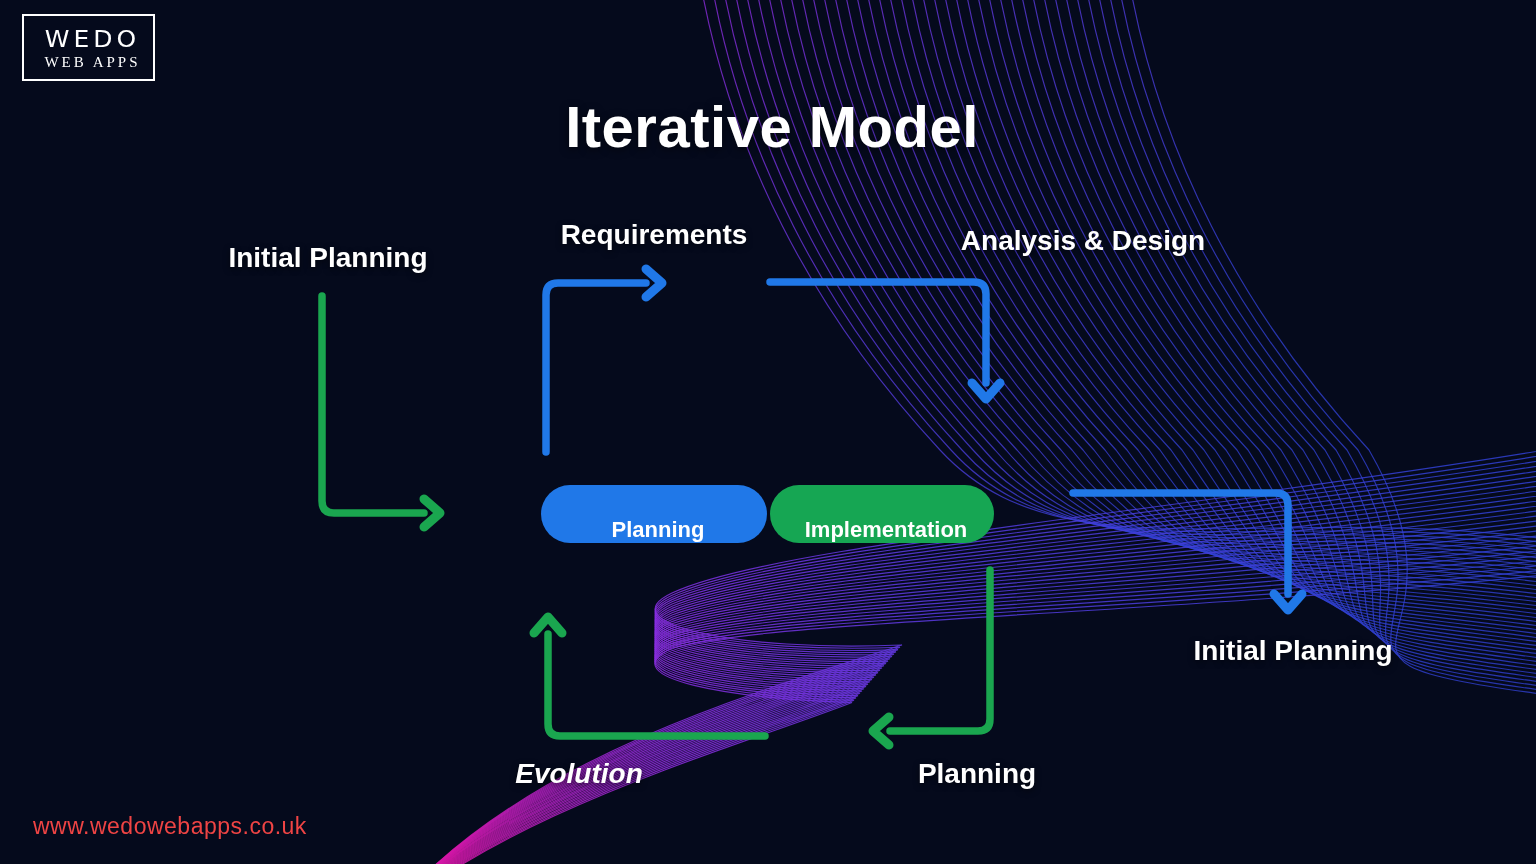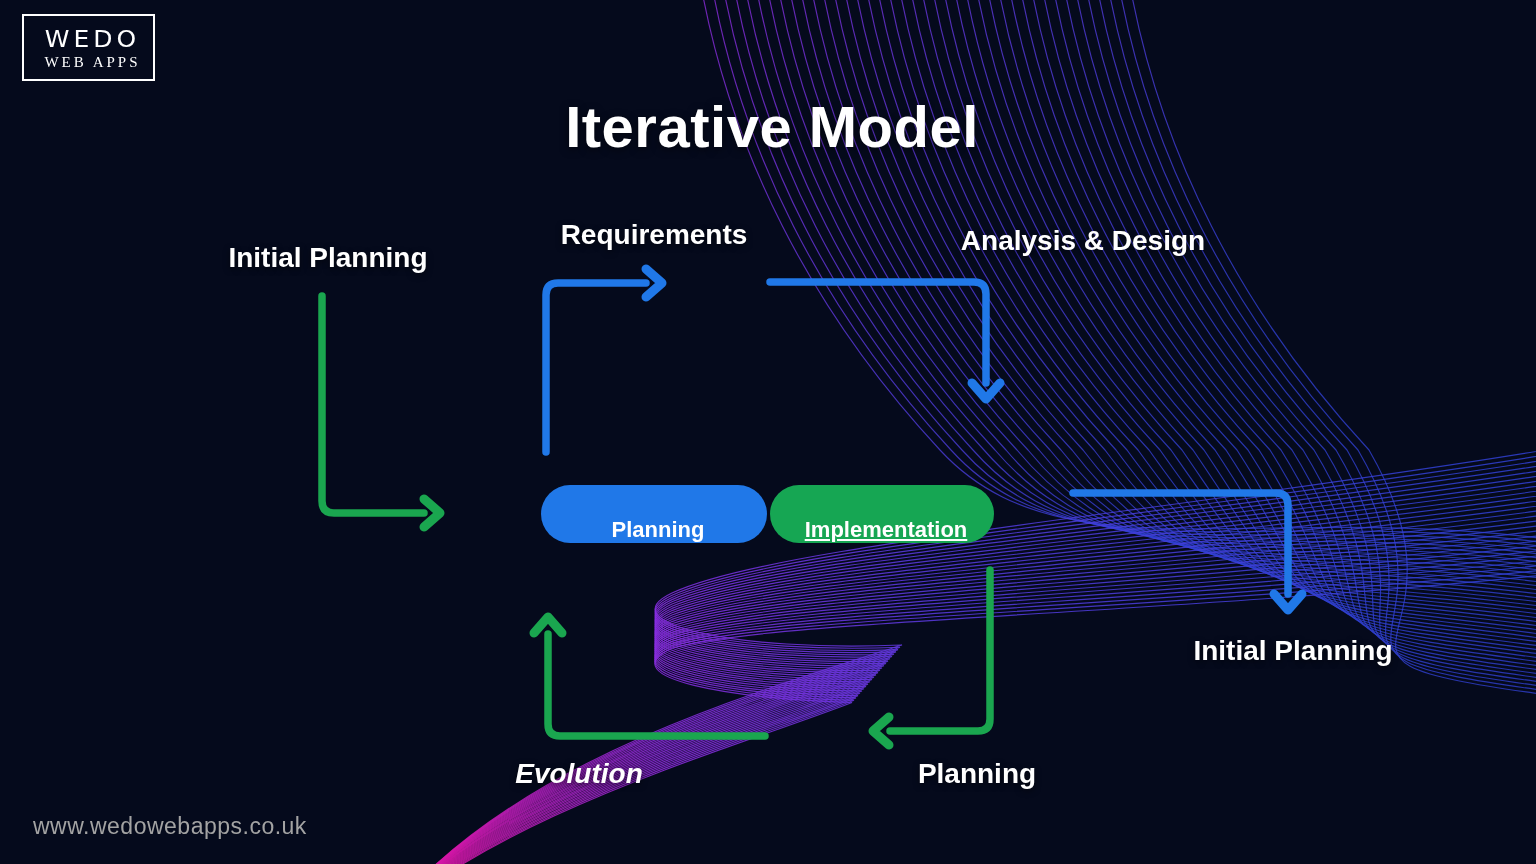--- a/index.html
+++ b/index.html
@@ -45,33 +45,33 @@
   #lbl-evolution     { left:575px;  top:774px;font-style:italic; }
   #lbl-testing       { left:973px;  top:774px; }
 
   
   .pill {
     height:58px; border-radius:29px;
     display:flex; align-items:flex-end; justify-content:center;
     font-size:22px; font-weight:700; color:#fff; white-space:nowrap;
   }
   #pill-planning        { left:541px; top:485px; width:226px; background:var(--pill-blue,#2078e8); }
-  #pill-implementation  { left:770px; top:485px; width:224px; background:var(--pill-green,#16a653);text-decoration:underline; }
+  #pill-implementation  { left:770px; top:485px; width:224px; background:var(--pill-green,#16a653); }
 
   
   #arrows path { fill:none; stroke-linecap:round; stroke-linejoin:round; }
   #arrows .line { stroke-width:7.5; }
   #arrows .head { stroke-width:9; }
   #arrows .b { stroke:var(--arrow-blue,#2078e8); }
   #arrows .g { stroke:var(--arrow-green,#1aa64f); }
 
   
   .website {
     left:25px; top:813px;
-    font-size:23px; font-weight:400; letter-spacing:.5px; color:#a3a3a3;
+    font-size:23px; font-weight:400; letter-spacing:.5px; color:#ef4444;
   }
 </style>
 </head>
 <body>
 
 <svg id="waves" class="layer" viewBox="0 0 1536 864">
   <defs>
     <linearGradient id="gradA" gradientUnits="userSpaceOnUse" x1="690" y1="40" x2="1260" y2="300">
         <stop offset="0" stop-color="#8e2be0"></stop>
         <stop offset="0.45" stop-color="#5b3ae2"></stop>

